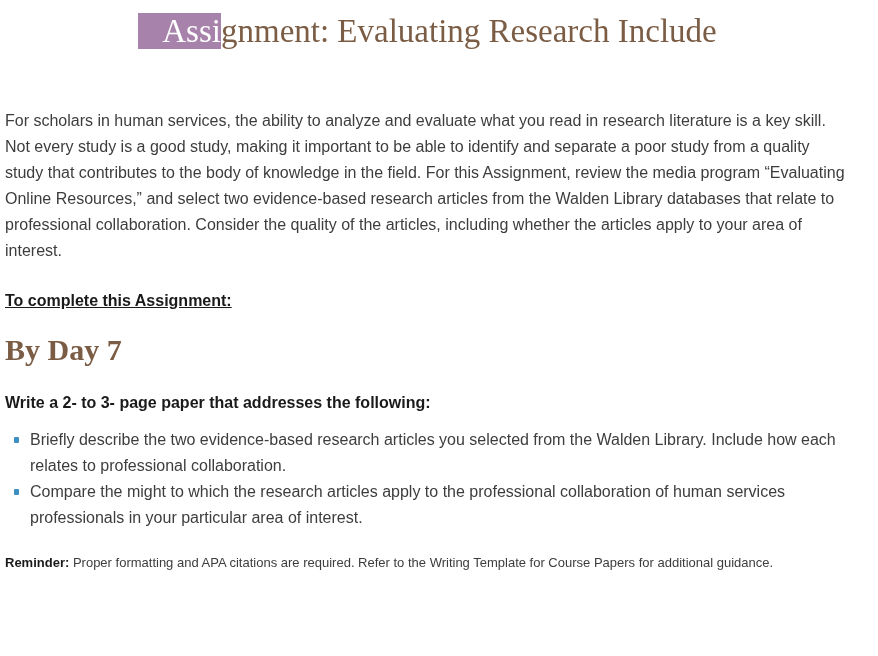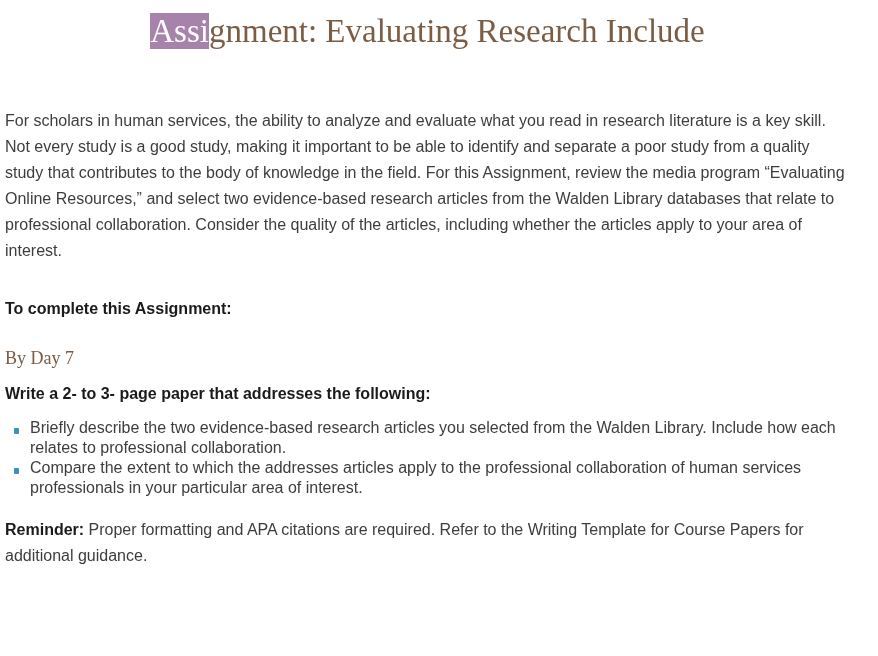--- a/index.html
+++ b/index.html
@@ -25,71 +25,73 @@
     font-family: "Liberation Serif", serif;
     font-weight: 400;
     font-size: 33px;
     line-height: 46px;
     text-align: center;
     color: var(--heading, #7b5c44);
   }
   .title-selection {
     background: var(--selection, #a782ab);
     color: #ffffff;
+    padding-left: 24px;
   }
   .intro {
     margin: 54px 0 16px;
     font-size: 16px;
     line-height: 26px;
   }
   .to-complete {
-    margin: 32px 0 0;
+    margin: 24px 0 0;
     font-size: 16px;
     line-height: 26px;
     font-weight: bold;
     color: #1a1a1a;
+    text-decoration: underline;
   }
   .day-heading {
     margin: 21px 0 0;
     font-family: "Liberation Serif", serif;
-    font-weight: 400;
-    font-size: 18px;
+    font-weight: 700;
+    font-size: 30px;
     line-height: 30px;
     color: var(--heading, #7b5c44);
   }
   .write-prompt {
-    margin: 8px 0 0;
+    margin: 25px 0 0;
     font-size: 16px;
     line-height: 26px;
     font-weight: bold;
     color: #1a1a1a;
   }
   .bullet-list {
     margin: 11px 0 0;
     padding: 0;
     list-style: none;
   }
   .bullet-list li {
     position: relative;
     padding-left: 25px;
     font-size: 16px;
-    line-height: 20px;
+    line-height: 26px;
   }
   .bullet-dot {
     position: absolute;
     left: 9px;
     top: 10px;
     width: 5px;
     height: 6px;
     background: var(--bullet, #3d8fc1);
     border-radius: 1px;
   }
   .reminder {
     margin: 19px 0 0;
-    font-size: 16px;
+    font-size: 13px;
     line-height: 26px;
   }
   .reminder b {
     color: #1a1a1a;
   }
 </style>
 </head>
 <body>
 
 <div class="page">
@@ -104,19 +106,19 @@
 
   <p class="write-prompt">Write a 2- to 3- page paper that addresses the following:</p>
 
   <ul class="bullet-list">
     <li>
       <span class="bullet-dot"></span>
       <span>Briefly describe the two evidence-based research articles you selected from the Walden Library. Include how each relates to professional collaboration.</span>
     </li>
     <li>
       <span class="bullet-dot"></span>
-      <span>Compare the extent to which the addresses articles apply to the professional collaboration of human services professionals in your particular area of interest.</span>
+      <span>Compare the might to which the research articles apply to the professional collaboration of human services professionals in your particular area of interest.</span>
     </li>
   </ul>
 
   <p class="reminder"><b>Reminder:</b><span> Proper formatting and APA citations are required. Refer to the Writing Template for Course Papers for additional guidance.</span></p>
 
 </div>
 
 </body></html>

